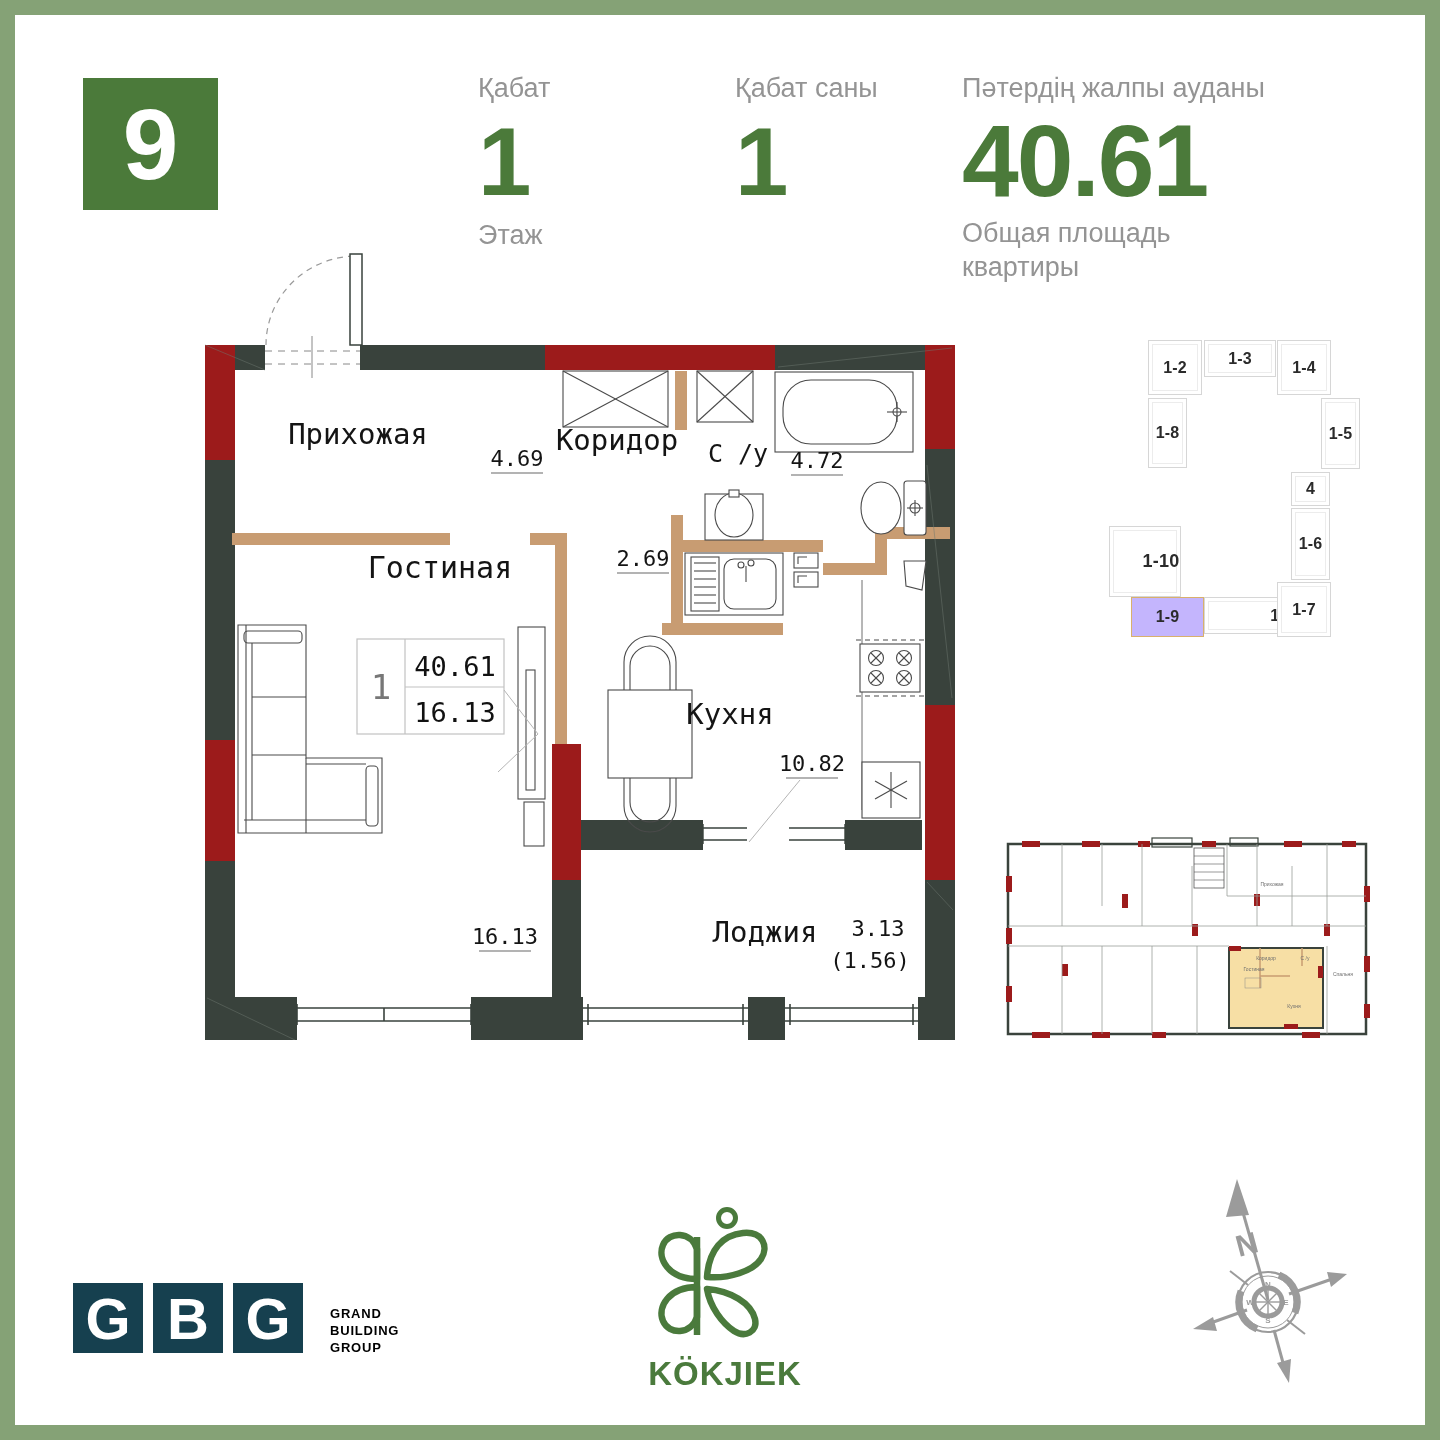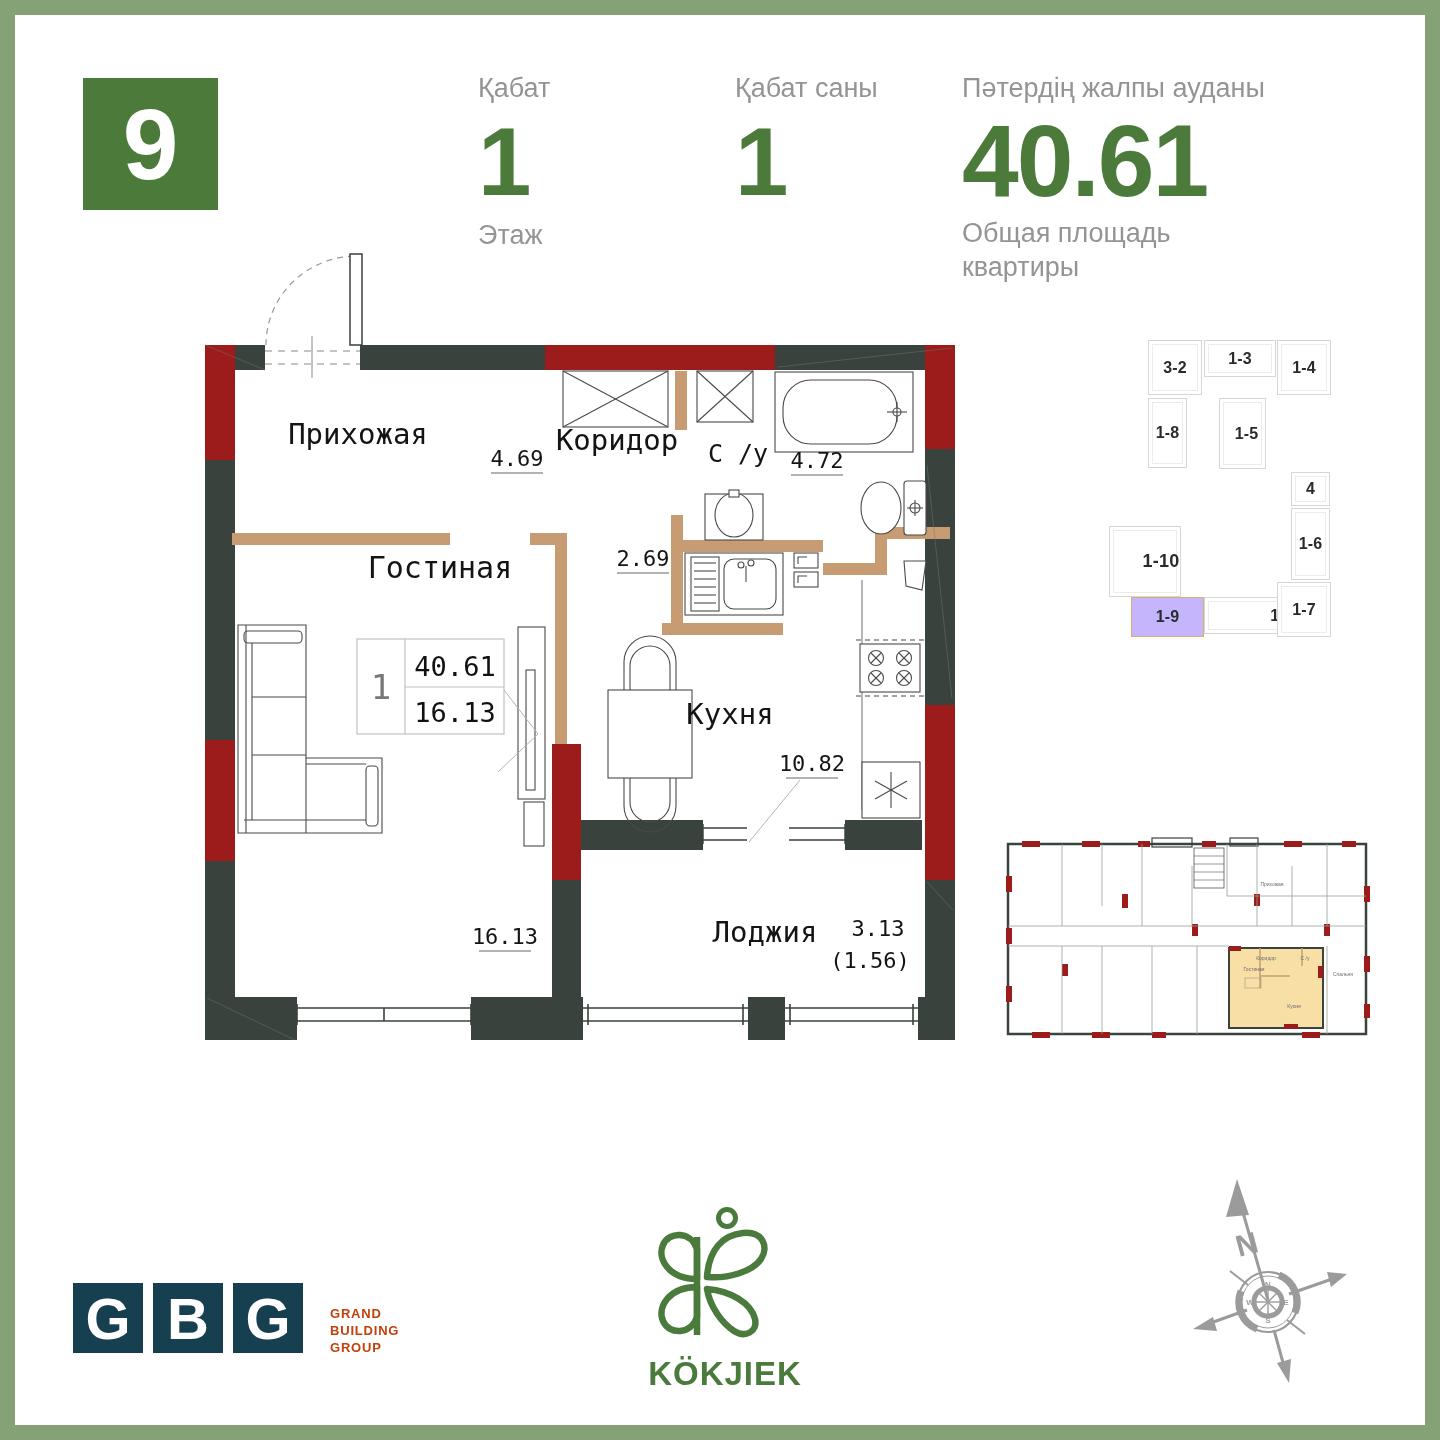--- a/index.html
+++ b/index.html
@@ -25,21 +25,21 @@
   .plan{left:200px;top:250px;width:760px;height:790px;}
   
   .umap-cell{position:absolute;background:#fff;border:1.5px solid #d6d6d6;box-shadow:inset 0 0 0 3px #fff,inset 0 0 0 4px #ececec;
              display:flex;align-items:center;justify-content:center;
              font-size:16px;font-weight:700;color:#2b2b2b;letter-spacing:0.2px;}
   .umap-cell.hl{background:#c4b5fd;border:1.5px solid #d9b06c;box-shadow:none;}
   
   .gbg-sq{width:70px;height:70px;background:#16404f;color:#fff;display:flex;align-items:center;justify-content:center;
           font-size:58px;font-weight:800;font-family:"Liberation Sans",sans-serif;}
   .gbg-wrap{left:73px;top:1283px;display:flex;gap:10px;}
-  .gbg-text{left:330px;top:1305px;color:#c2410c;font-size:13px;font-weight:800;letter-spacing:0.8px;line-height:17px;}
+  .gbg-text{left:330px;top:1305px;color:#000000;font-size:13px;font-weight:800;letter-spacing:0.8px;line-height:17px;}
   .kok-text{left:620px;top:1355px;width:210px;text-align:center;color:#4a7a3c;
             font-size:33px;font-weight:800;letter-spacing:1px;}
   .mono{font-family:"DejaVu Sans Mono",monospace;}
 </style>
 </head>
 <body>
 
 <div class="page">
   <div class="frame"></div>
 
@@ -290,32 +290,32 @@
       <line x1="291" y1="223" x2="343" y2="223"></line>
       <line x1="591" y1="225" x2="643" y2="225"></line>
       <line x1="417" y1="323" x2="469" y2="323"></line>
       <line x1="586" y1="528" x2="638" y2="528"></line>
       <line x1="279" y1="701" x2="331" y2="701"></line>
     </g>
   </svg>
 
   <div>
     <div class="umap-cell" style="left:1148px;top:340px;width:52px;height:53px;">
-        <span>3-2</span>
+        <span>1-2</span>
       </div>
     <div class="umap-cell" style="left:1204px;top:340px;width:70px;height:35px;">
         <span>1-3</span>
       </div>
     <div class="umap-cell" style="left:1277px;top:340px;width:52px;height:53px;">
         <span>1-4</span>
       </div>
     <div class="umap-cell" style="left:1148px;top:398px;width:37px;height:68px;">
         <span>1-8</span>
       </div>
-    <div class="umap-cell" style="left:1219px;top:398px;width:37px;height:69px;padding-left:8px;">
+    <div class="umap-cell" style="left:1321px;top:398px;width:37px;height:69px;">
         <span>1-5</span>
       </div>
     <div class="umap-cell" style="left:1291px;top:472px;width:37px;height:32px;">
         <span>4</span>
       </div>
     <div class="umap-cell" style="left:1291px;top:508px;width:37px;height:70px;">
         <span>1-6</span>
       </div>
     <div class="umap-cell" style="left:1109px;top:526px;width:38px;height:69px;font-size:18px;padding-left:32px;">
         <span>1-10</span>

